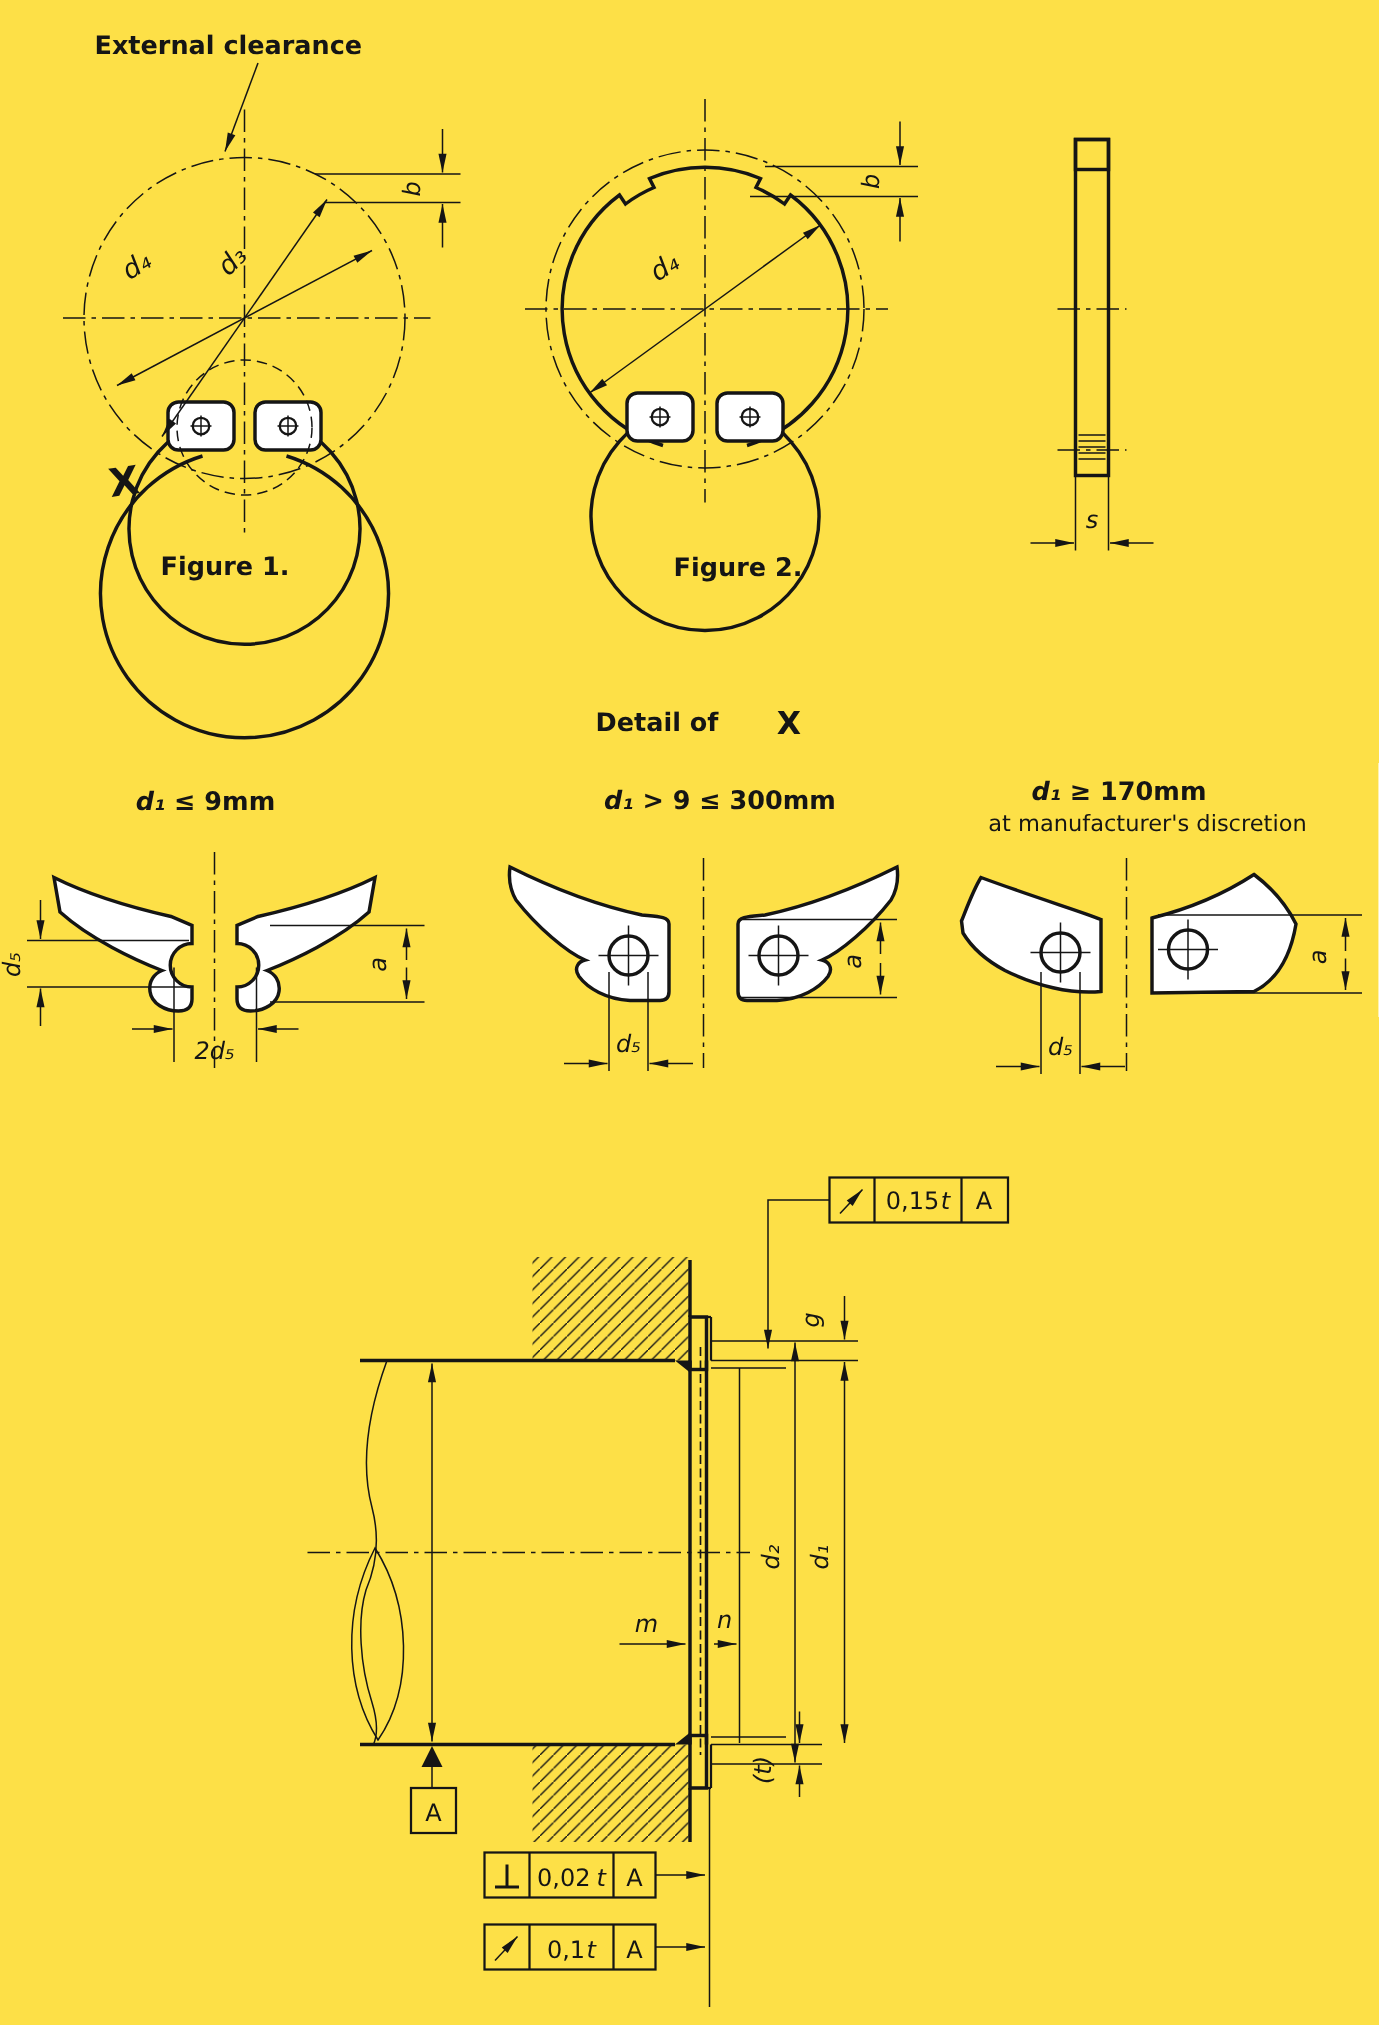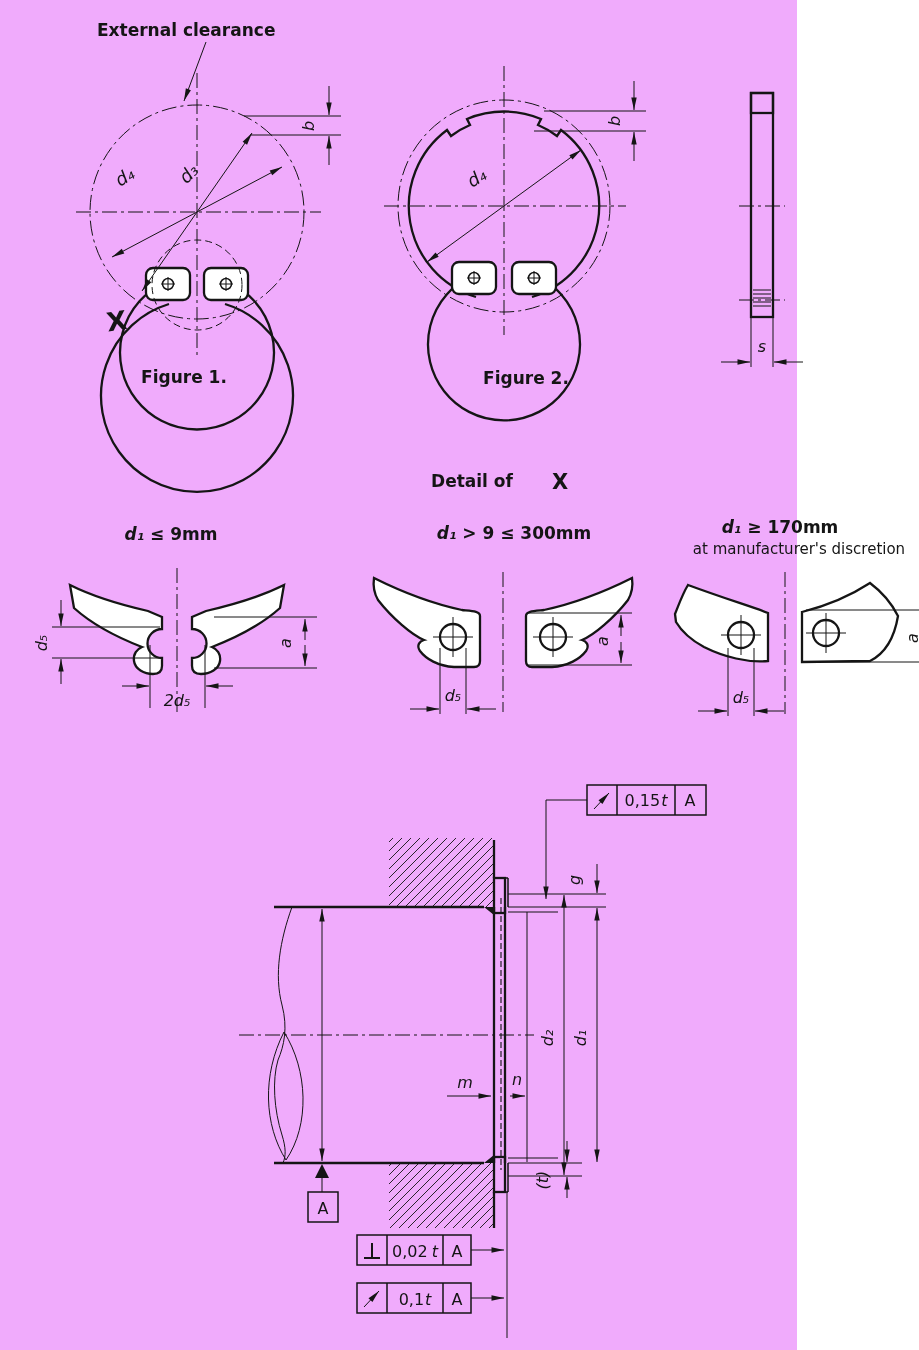--- a/index.html
+++ b/index.html
@@ -1,16 +1,16 @@
 <!DOCTYPE html>
 <html><head>
 <meta charset="utf-8">
 <style>
   html,body{margin:0;padding:0;background:#fff;}
-  .page{position:relative;width:763px;height:1350px;background:#f0abfc;font-family:"DejaVu Sans",sans-serif;padding-left:34px;}
+  .page{position:relative;width:919px;height:1350px;background:#fde047;font-family:"DejaVu Sans",sans-serif;}
   svg text{fill:#151515;font-family:"DejaVu Sans",sans-serif;}
   .bold{stroke:#151515;stroke-width:2.3;fill:none;}
   .boldf{stroke:#151515;stroke-width:2.3;fill:#fff;}
   .med{stroke:#151515;stroke-width:1.5;fill:none;}
   .thin{stroke:#151515;stroke-width:1;fill:none;}
   .cl{stroke:#151515;stroke-width:1;fill:none;stroke-dasharray:15 4 3 4;}
   .dash{stroke:#151515;stroke-width:1.1;fill:none;stroke-dasharray:6 3;}
   .detc{stroke:#151515;stroke-width:1;fill:none;stroke-dasharray:7 4;}
   .lab{font-style:italic;font-size:16px;}
   .lab2{font-style:italic;font-size:18px;}

